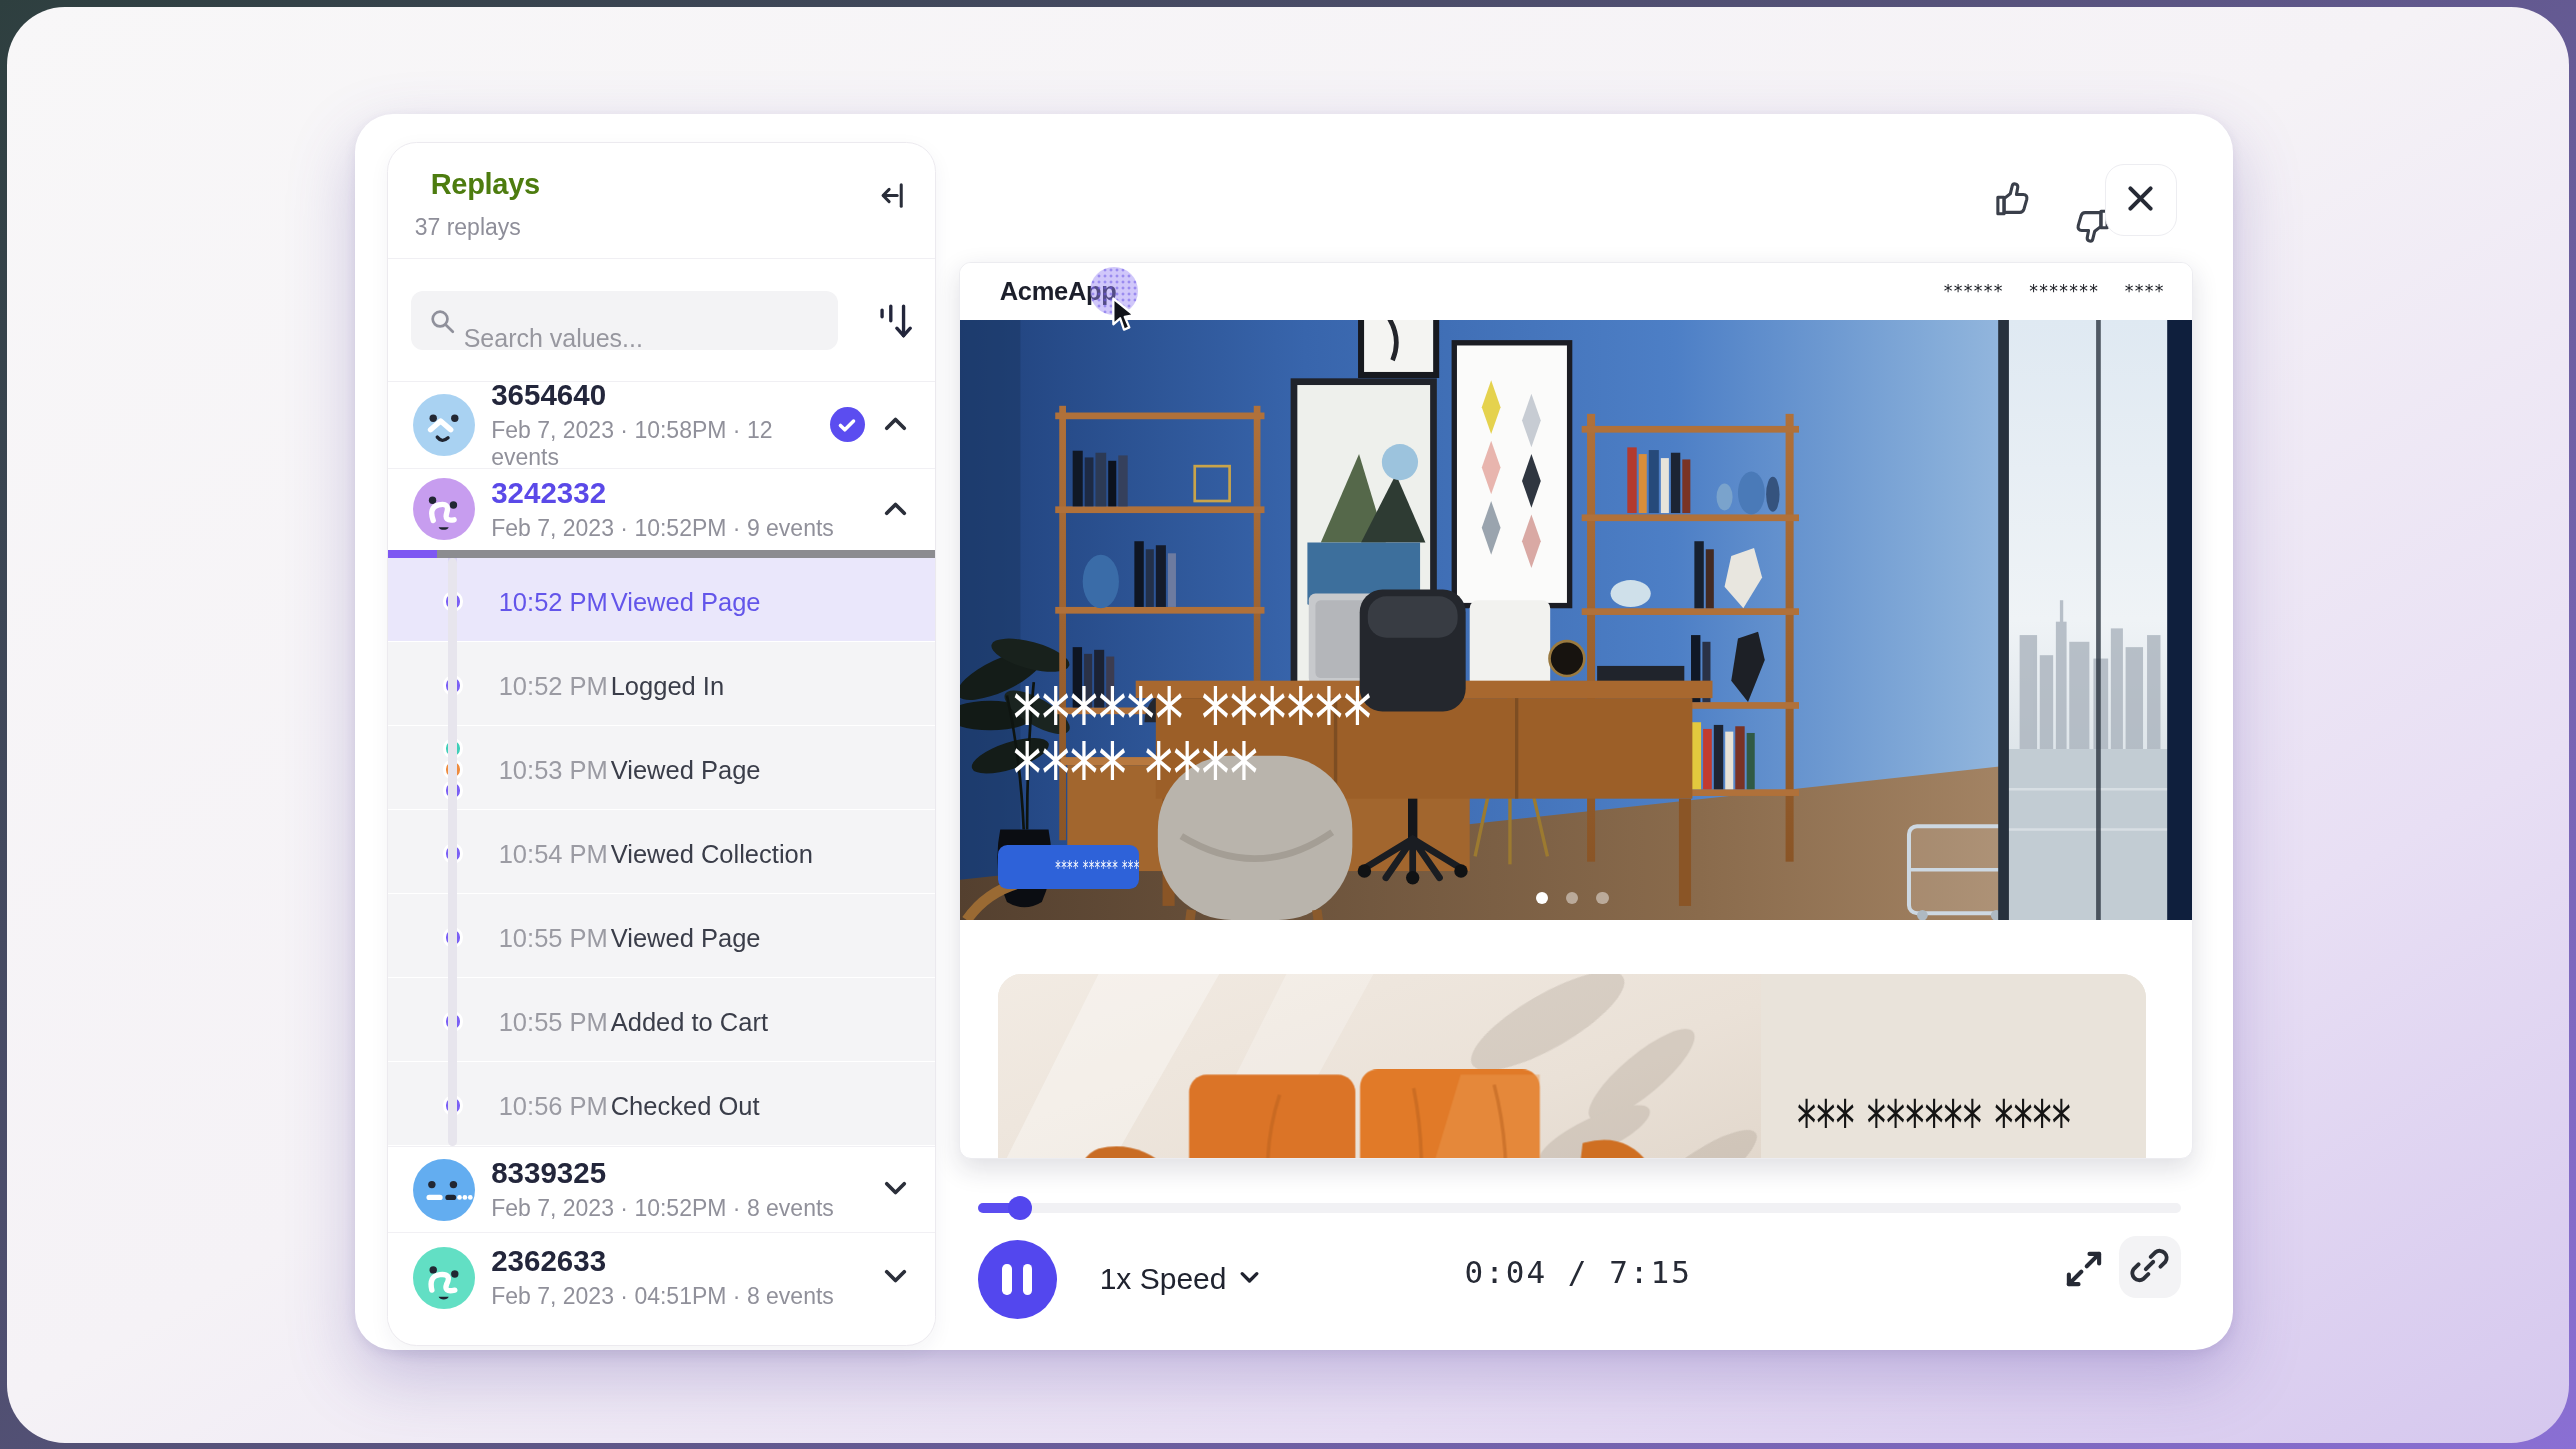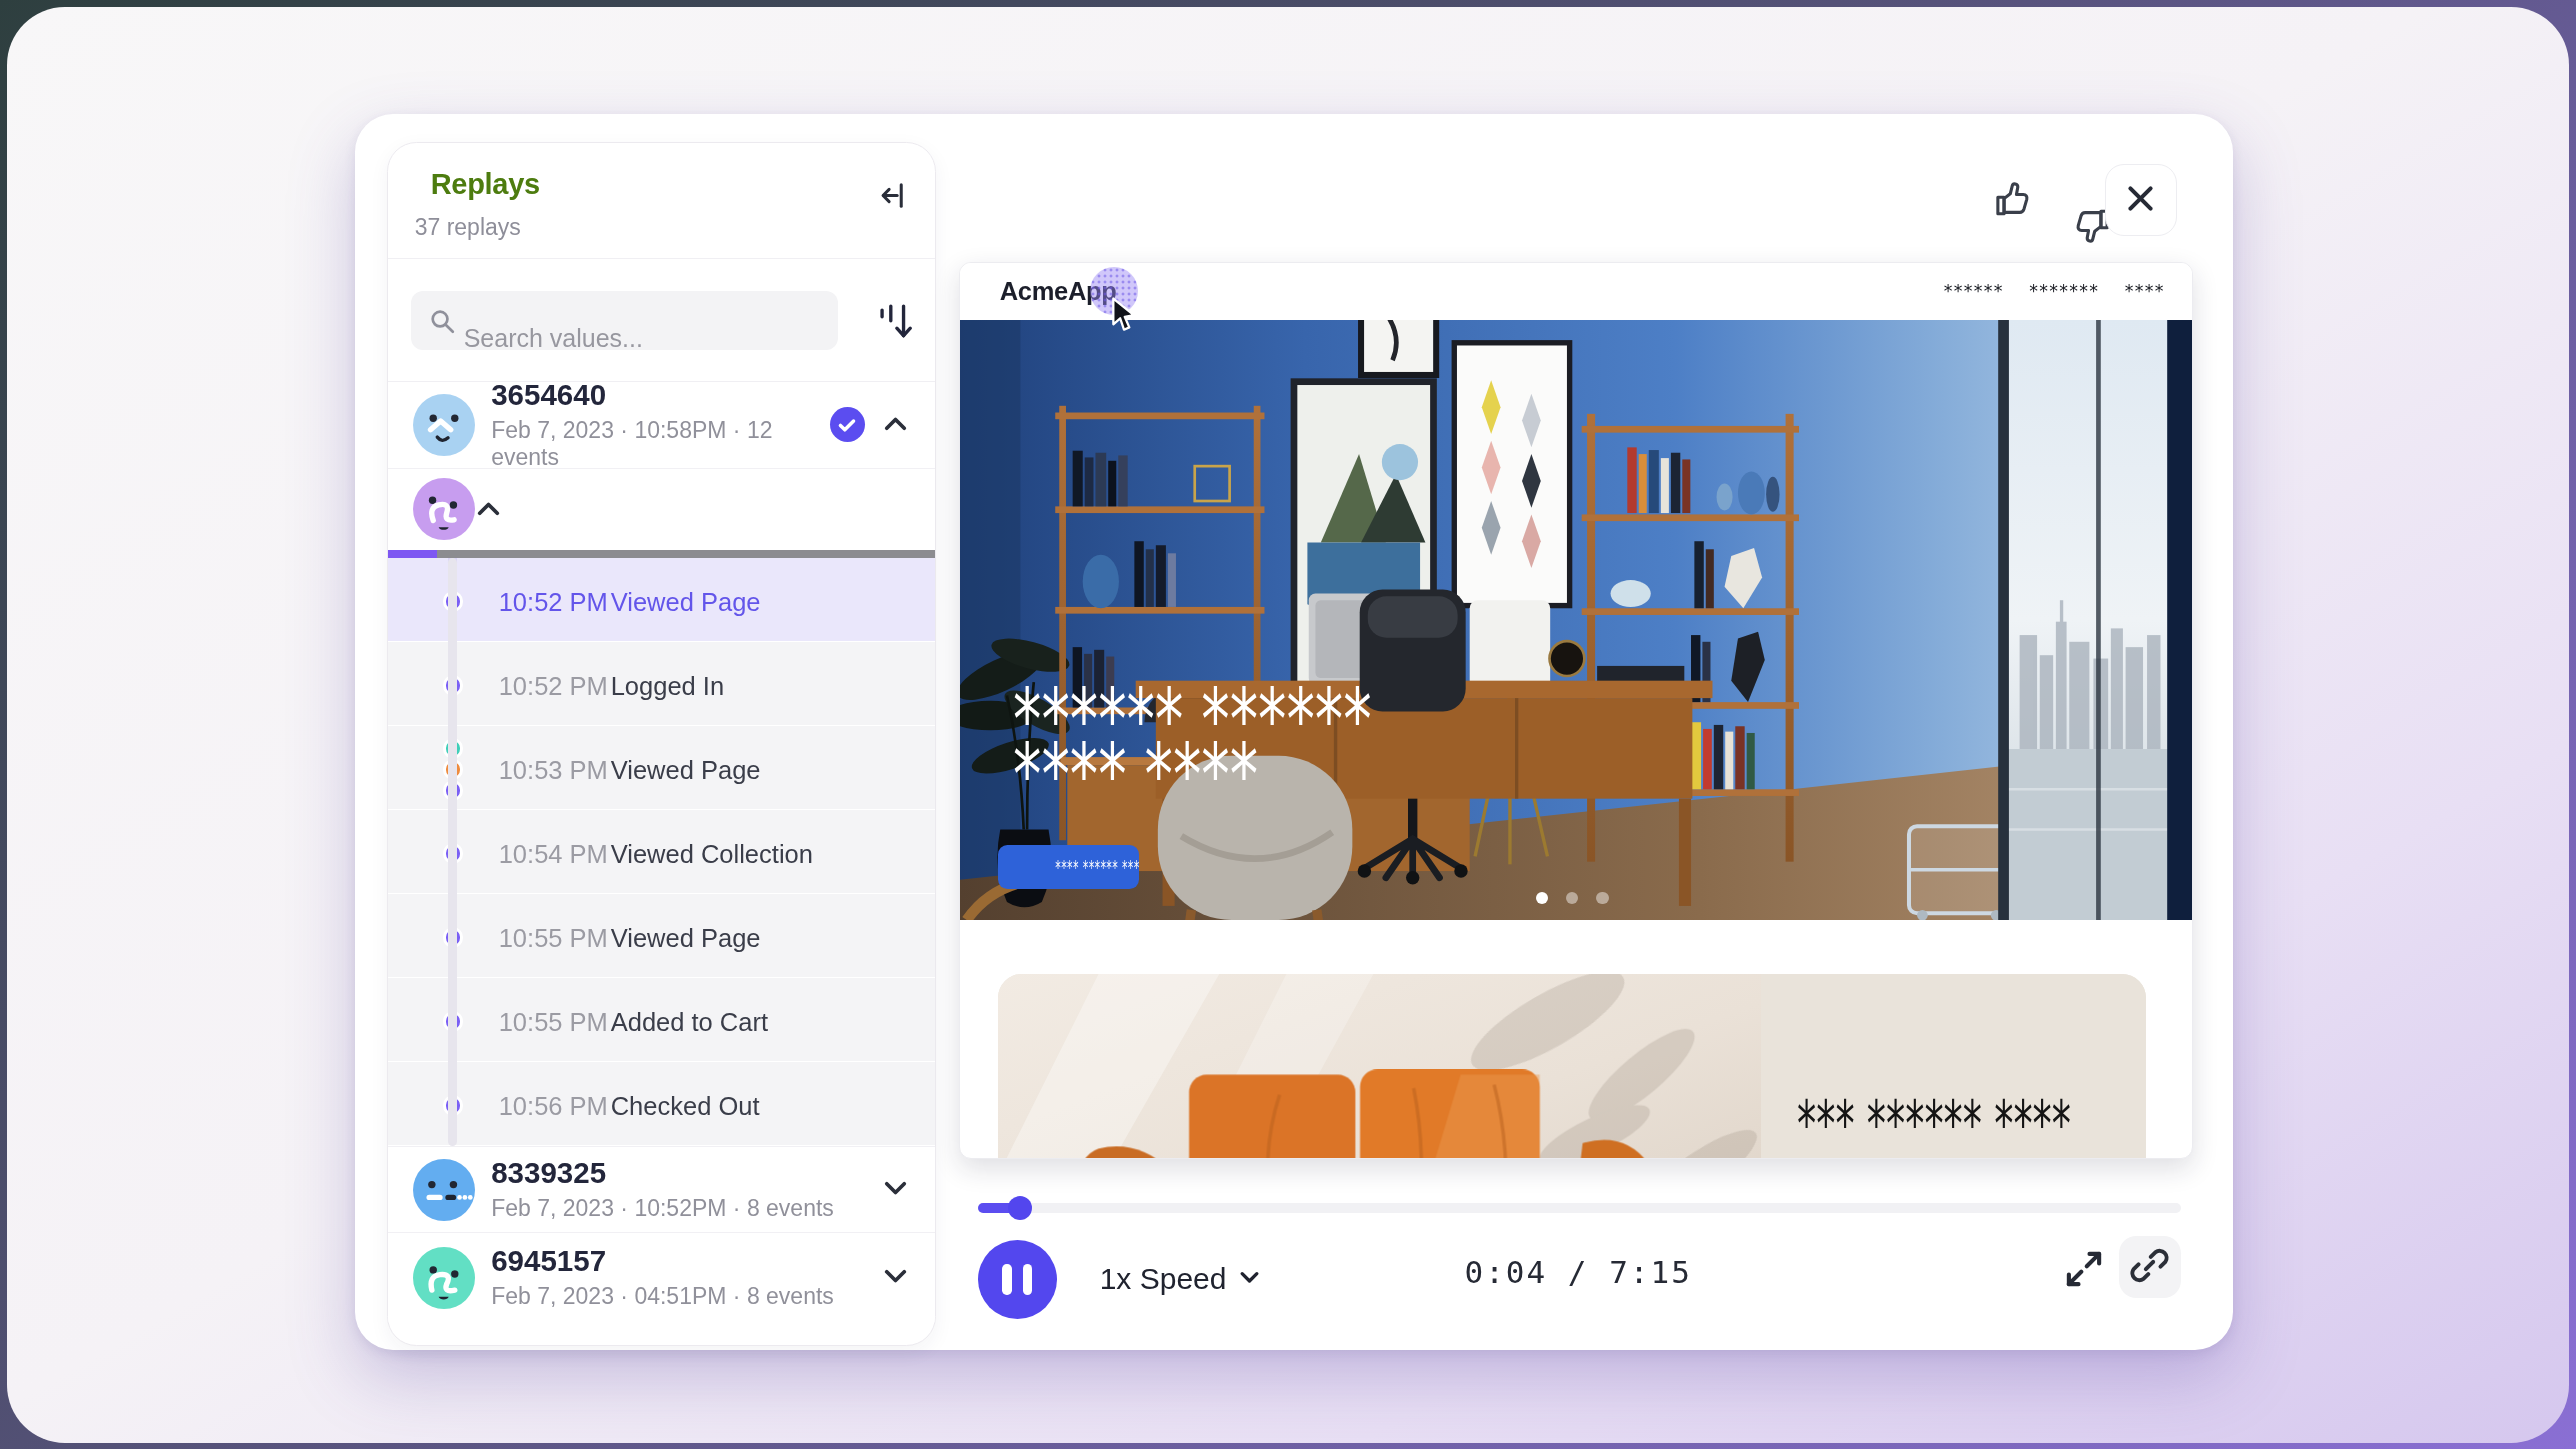--- a/index.html
+++ b/index.html
@@ -191,20 +191,24 @@
         <div class="session h120 selected">
           <span class="avatar">
             <svg width="62" height="62" viewBox="0 0 92 92">
               <circle cx="46" cy="46" r="46" fill="#c79def"></circle>
               <circle cx="29" cy="33" r="5.5" fill="#222733"></circle>
                 <circle cx="60" cy="40" r="5.5" fill="#222733"></circle>
               <path d="M30 63 q-7 -19 8 -23 q17 -4 12 12 q-4 13 11 10" stroke="#ffffff" stroke-width="8" fill="none" stroke-linecap="round" stroke-linejoin="round"></path>
               <path d="M38 73 a8 6 0 0 0 15 0 z" fill="#1f2430"></path>
             </svg>
           </span>
+          <span class="stext">
+            <div class="sid">3242332</div>
+            <div class="smeta">Feb 7, 2023 · 10:52PM · 9 events</div>
+          </span>
           <span class="sicons">
             <span>
               <svg width="27" height="19" viewBox="0 0 40 28" fill="none" stroke="#2b2f3a" stroke-width="5.5" stroke-linecap="round" stroke-linejoin="round">
                 <polyline points="7,21 20,8 33,21"></polyline>
               </svg>
             </span>
           </span>
         </div>
 
         <div class="mini-progress">
@@ -290,21 +294,21 @@
           <span class="avatar">
             <svg width="62" height="62" viewBox="0 0 92 92">
               <circle cx="46" cy="46" r="46" fill="#62dfc4"></circle>
               <circle cx="30" cy="34" r="5.5" fill="#222733"></circle>
                 <circle cx="62" cy="40" r="5.5" fill="#222733"></circle>
               <path d="M28 64 q-5 -21 12 -23 q18 -2 10 14 q-5 13 12 9" stroke="#ffffff" stroke-width="8" fill="none" stroke-linecap="round" stroke-linejoin="round"></path>
               <path d="M38 74 a8 6 0 0 0 15 0 z" fill="#1f2430"></path>
             </svg>
           </span>
           <span class="stext">
-            <div class="sid">6945157</div>
+            <div class="sid">2362633</div>
             <div class="smeta">Feb 7, 2023 · 04:51PM · 8 events</div>
           </span>
           <span class="sicons">
             <span>
               <svg width="27" height="19" viewBox="0 0 40 28" fill="none" stroke="#2b2f3a" stroke-width="5.5" stroke-linecap="round" stroke-linejoin="round">
                 <polyline points="7,7 20,20 33,7"></polyline>
               </svg>
             </span>
           </span>
         </div>

